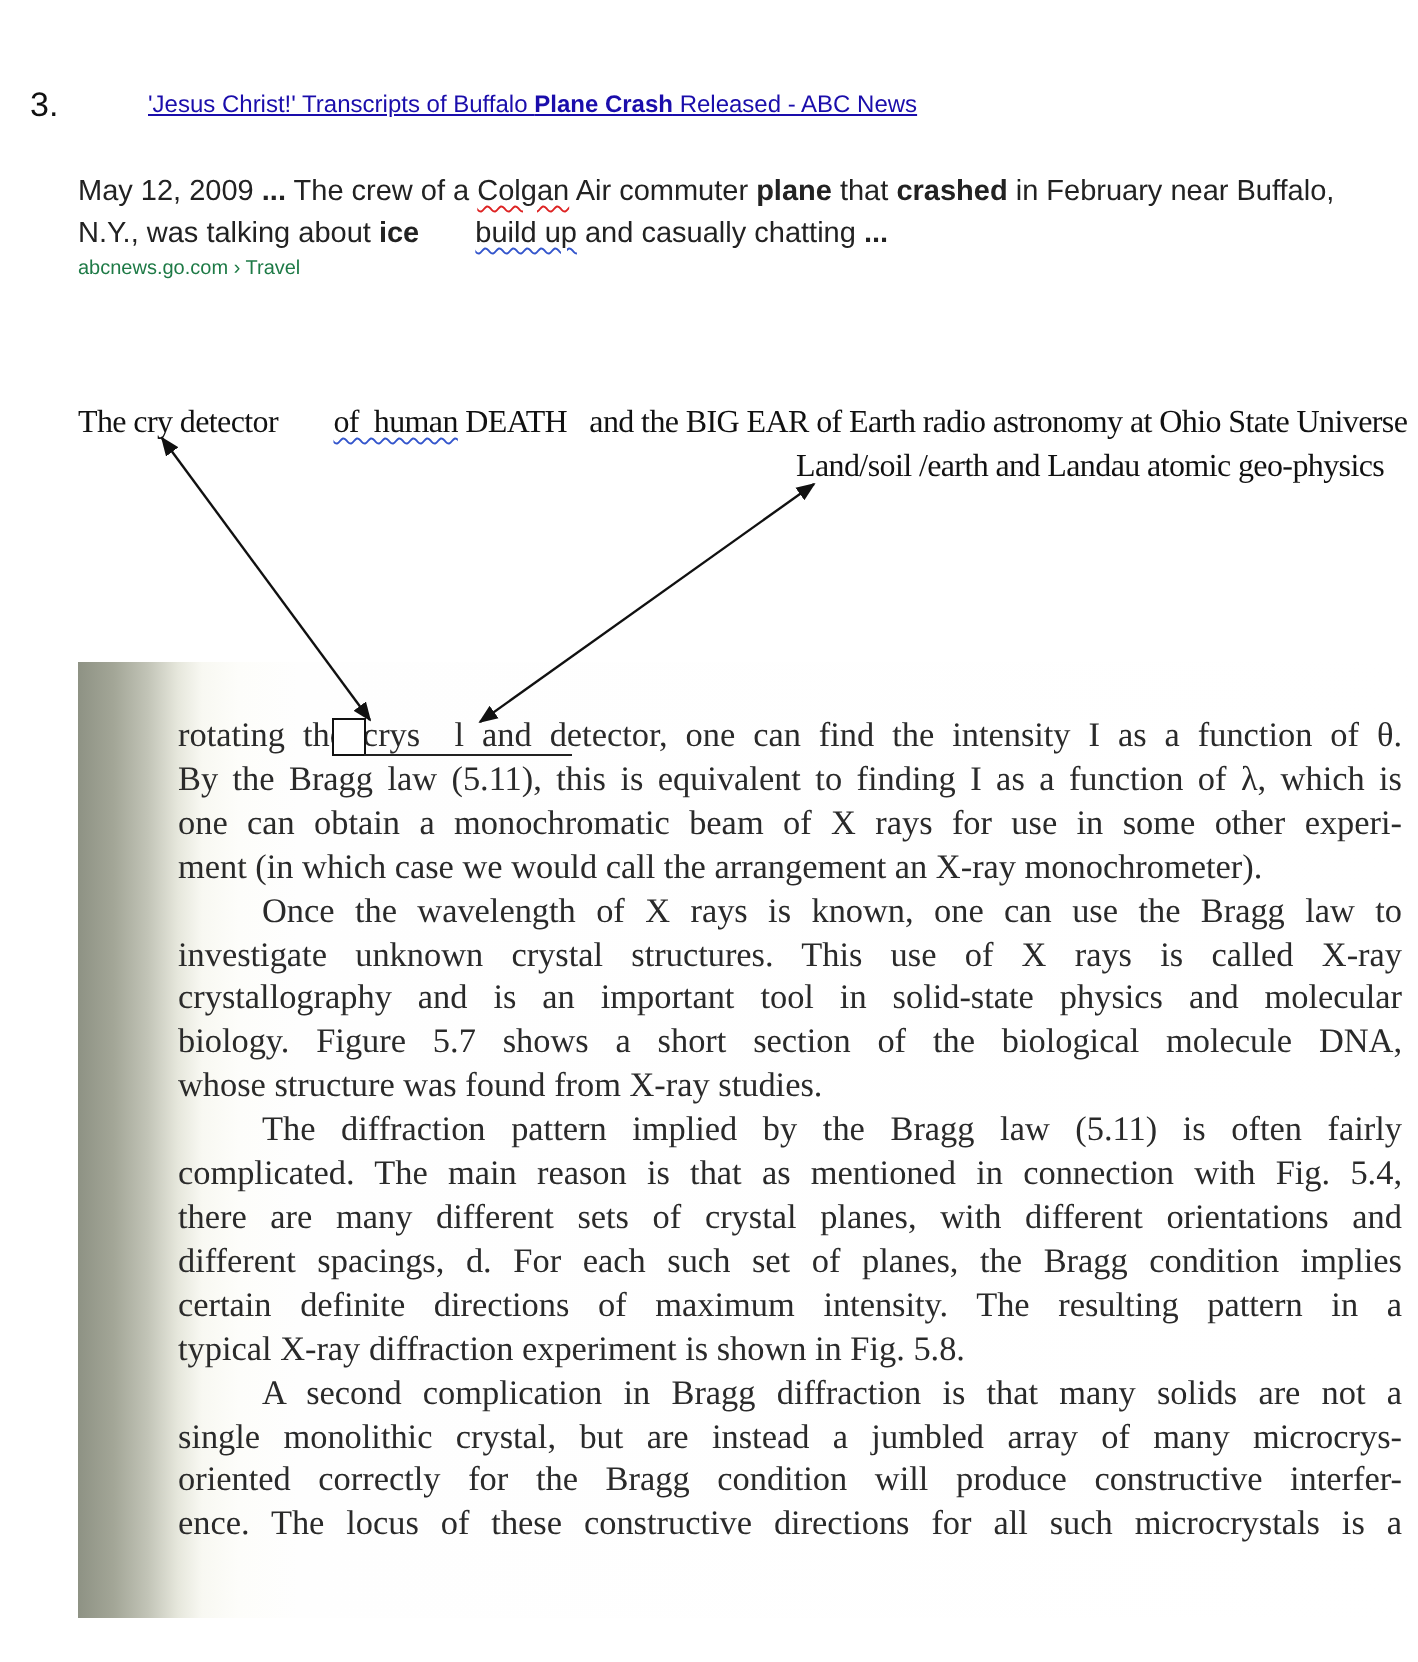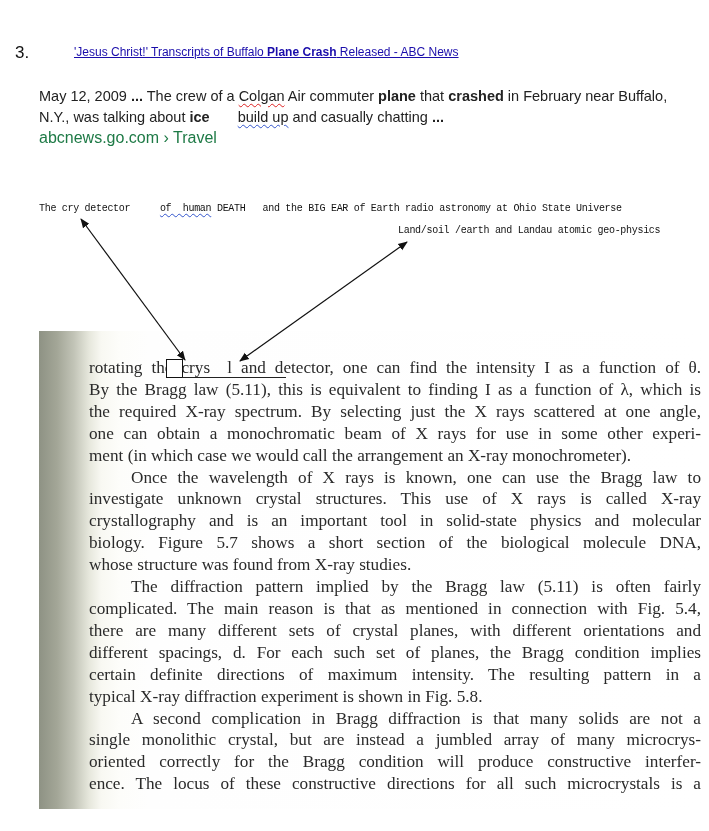--- a/index.html
+++ b/index.html
@@ -59,28 +59,28 @@
     .squiggle-blue {
       text-decoration: underline wavy #3355cc;
       text-decoration-thickness: 1px;
       text-underline-offset: 2px;
       padding-left: 24px;
     }
     .result-url {
       position: absolute;
       left: 39px;
       top: 89px;
-      font-size: 16px;
+      font-size: 10px;
       color: #1e7a46;
     }
     
     .annot {
       position: absolute;
-      font-family: Liberation Mono, monospace;
-      font-size: 10px;
+      font-family: Liberation Serif, serif;
+      font-size: 16px;
       color: #111;
       white-space: pre;
       letter-spacing: -0.3px;
     }
     .annot-1 { left: 39px; top: 203px; }
     .annot-2 { left: 398px; top: 225px; text-align: center; }
     .arrows {
       position: absolute;
       left: 0; top: 0;
       width: 709px; height: 831px;
@@ -150,21 +150,20 @@
   <a class="result-url">abcnews.go.com › Travel</a>
 </div>
 
 <div class="annot annot-1"><span>The cry detector </span><span class="squiggle-blue">of  human</span><span> DEATH   and the BIG EAR of Earth radio astronomy at Ohio State Universe</span></div>
 <div class="annot annot-2">Land/soil /earth and Landau atomic geo-physics</div>
 
 <div class="scan">
   <div class="scan-text" id="scan-text">
       <span class="scan-line">rotating the crys l and detector, one can find the intensity I as a function of θ.</span>
       <span class="scan-line">By the Bragg law (5.11), this is equivalent to finding I as a function of λ, which is</span>
-      <span class="scan-line">the required X-ray spectrum. By selecting just the X rays scattered at one angle,</span>
       <span class="scan-line">one can obtain a monochromatic beam of X rays for use in some other experi-</span>
       <span class="scan-line last">ment (in which case we would call the arrangement an X-ray monochrometer).</span>
       <span class="scan-line indent">Once the wavelength of X rays is known, one can use the Bragg law to</span>
       <span class="scan-line">investigate unknown crystal structures. This use of X rays is called X-ray</span>
       <span class="scan-line">crystallography and is an important tool in solid-state physics and molecular</span>
       <span class="scan-line">biology. Figure 5.7 shows a short section of the biological molecule DNA,</span>
       <span class="scan-line last">whose structure was found from X-ray studies.</span>
       <span class="scan-line indent">The diffraction pattern implied by the Bragg law (5.11) is often fairly</span>
       <span class="scan-line">complicated. The main reason is that as mentioned in connection with Fig. 5.4,</span>
       <span class="scan-line">there are many different sets of crystal planes, with different orientations and</span>

